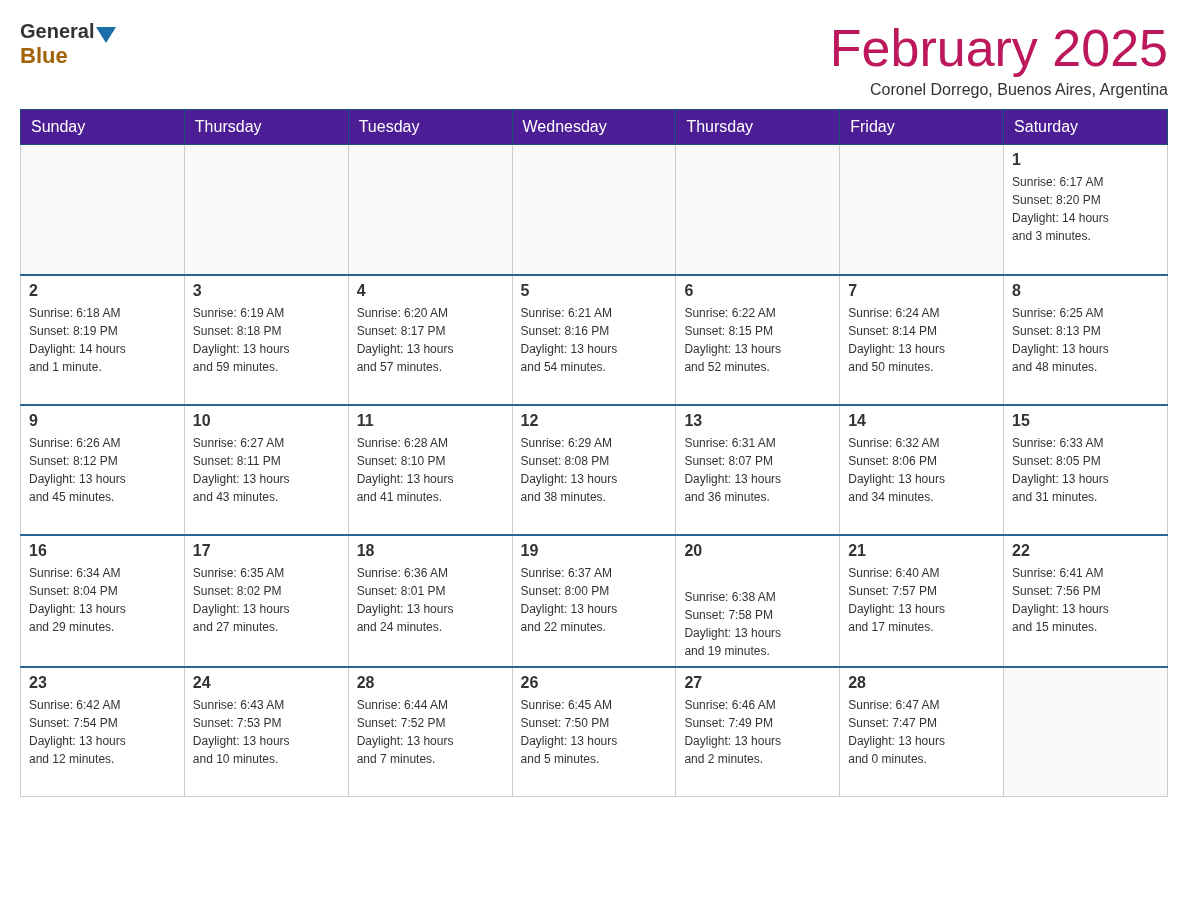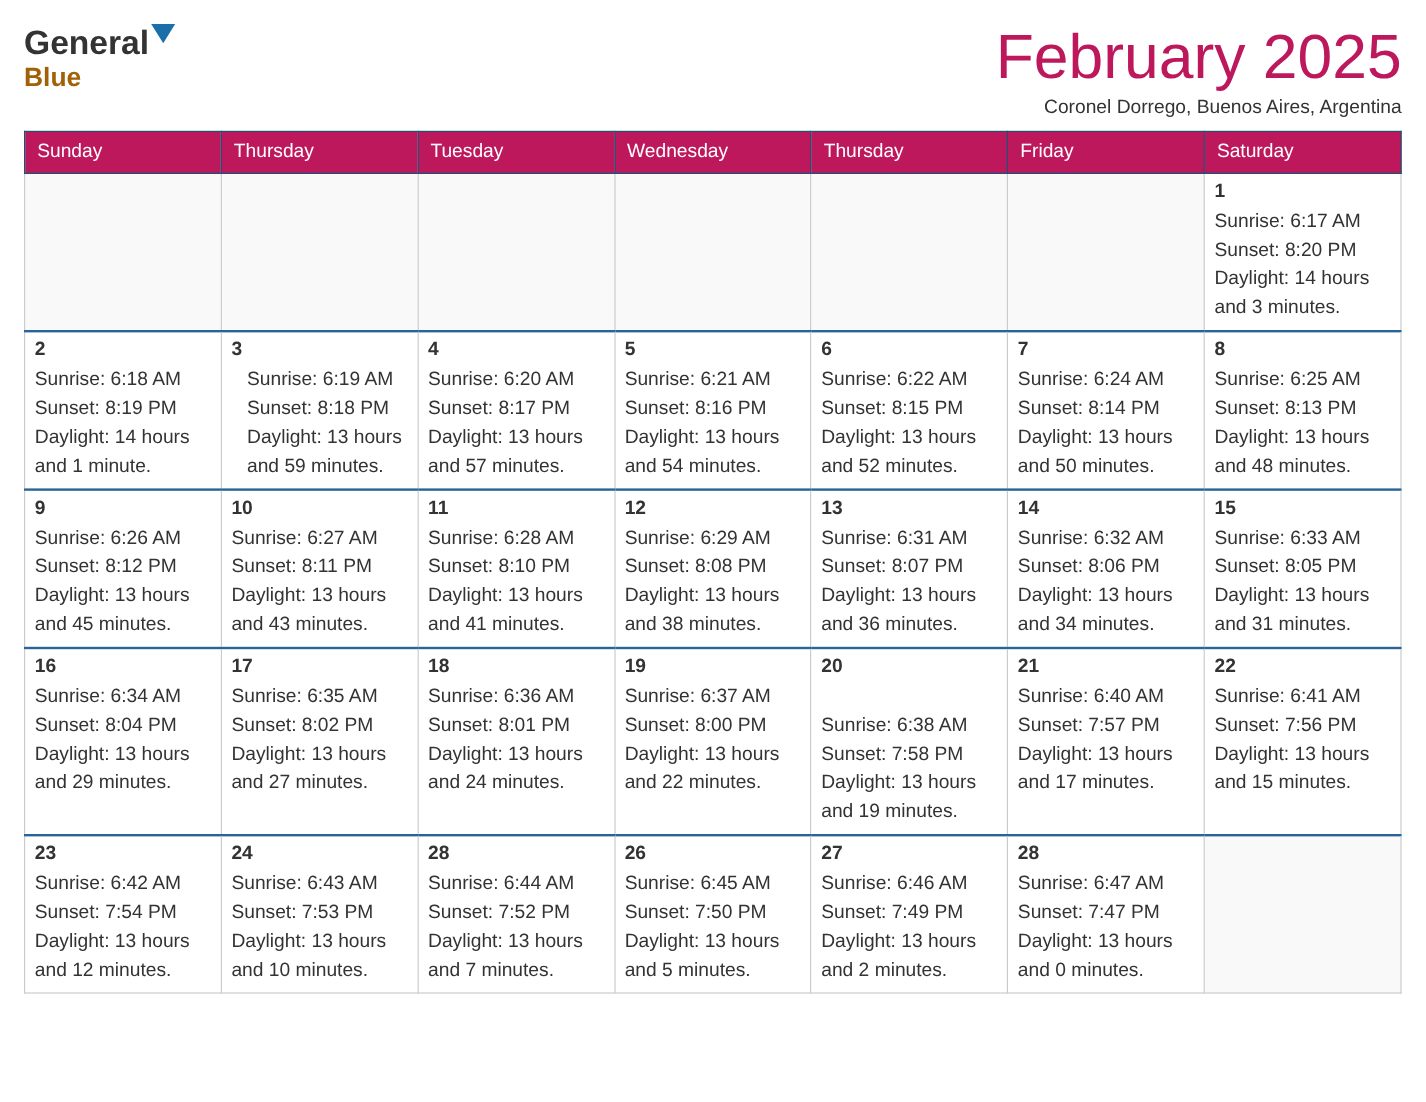--- a/index.html
+++ b/index.html
@@ -15,25 +15,25 @@
       justify-content: space-between;
       align-items: flex-start;
       margin-bottom: 10px;
     }
     .logo {
       display: flex;
       flex-direction: column;
       align-items: flex-start;
     }
     .logo-text {
-      font-size: 28px;
+      font-size: 20px;
       font-weight: bold;
       color: #333;
       display: flex;
-      align-items: flex-start;
+      align-items: flex-end;
     }
     .logo-general { color: #333; }
     .logo-triangle {
       display: inline-block;
       width: 0;
       height: 0;
       border-left: 10px solid transparent;
       border-right: 10px solid transparent;
       border-top: 16px solid #1a6fa8;
       margin: 0 2px;
@@ -51,21 +51,21 @@
       font-size: 16px;
       color: #333;
       margin-top: 4px;
     }
     .calendar {
       width: 100%;
       border-collapse: collapse;
       margin-top: 10px;
     }
     .calendar th {
-      background: #be185d;
+      background: #4c1d95;
       color: #fff;
       text-align: left;
       padding: 8px 10px;
       font-size: 16px;
       font-weight: normal;
       border: 1px solid #1a5276;
     }
     .calendar td {
       border: 1px solid #ccc;
       vertical-align: top;
@@ -75,21 +75,21 @@
       height: 130px;
     }
     .day-number {
       font-size: 16px;
       font-weight: bold;
       color: #333;
       display: block;
       margin-bottom: 4px;
     }
     .day-info {
-      font-size: 16px;
+      font-size: 12px;
       color: #333;
       line-height: 1.5;
     }
     .empty-cell {
       background: #f9f9f9;
     }
     .row-border td {
       border-top: 2px solid #2a6496;
     }
   </style>
@@ -143,21 +143,21 @@
       <tr class="row-border">
         <td>
           <span class="day-number">2</span>
           <div class="day-info" style="white-space: pre-line;">Sunrise: 6:18 AM
 Sunset: 8:19 PM
 Daylight: 14 hours
 and 1 minute.</div>
         </td>
         <td>
           <span class="day-number">3</span>
-          <div class="day-info" style="white-space: pre-line; margin-left: 13px;">Sunrise: 6:19 AM
+          <div class="day-info" style="white-space: pre-line;">Sunrise: 6:19 AM
 Sunset: 8:18 PM
 Daylight: 13 hours
 and 59 minutes.</div>
         </td>
         <td>
           <span class="day-number">4</span>
           <div class="day-info" style="white-space: pre-line;">Sunrise: 6:20 AM
 Sunset: 8:17 PM
 Daylight: 13 hours
 and 57 minutes.</div>

